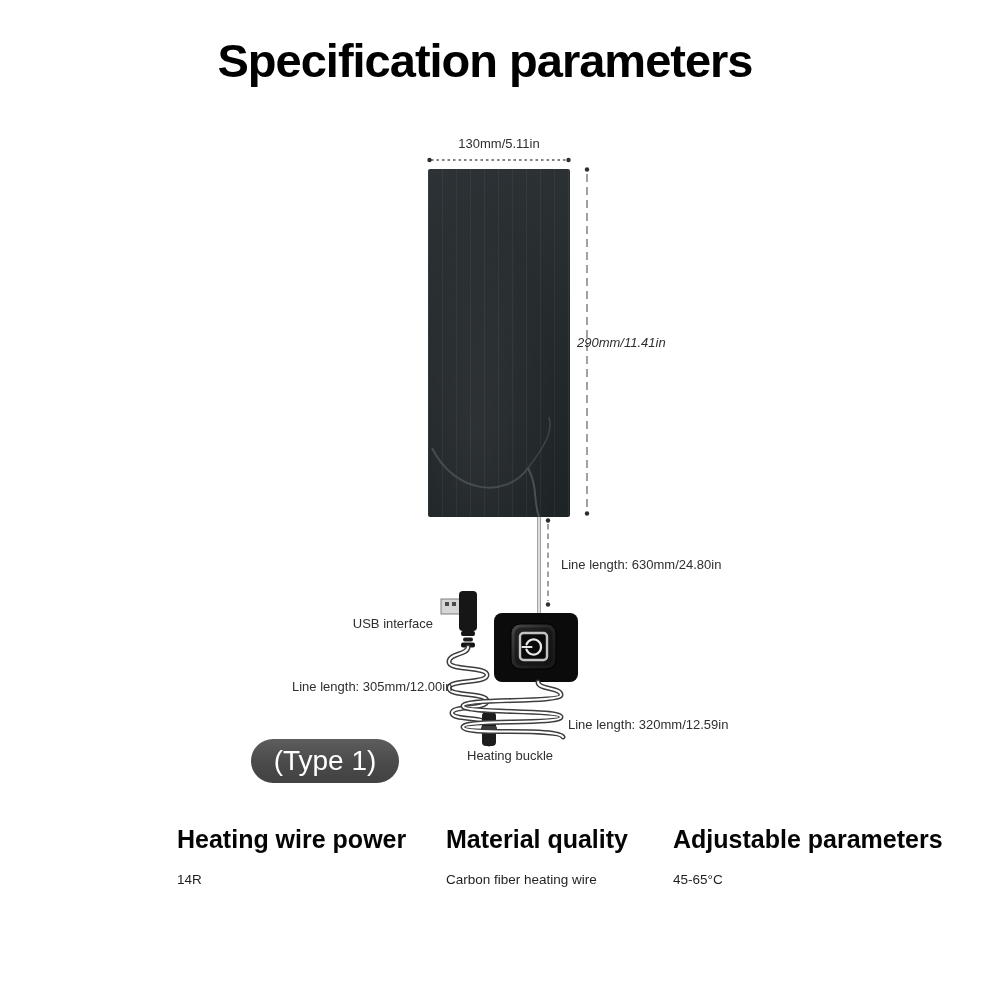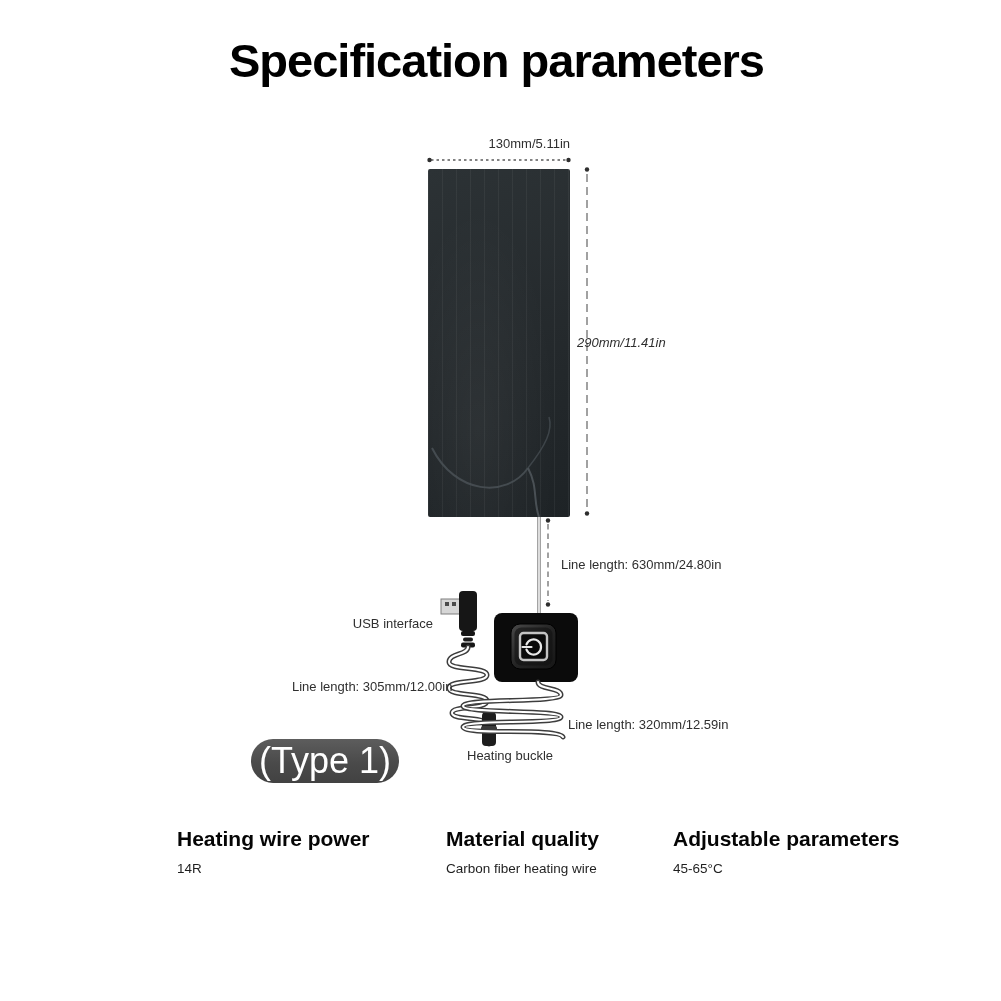--- a/index.html
+++ b/index.html
@@ -1,50 +1,50 @@
 <!DOCTYPE html>
 <html><head>
 <meta charset="utf-8">
 <style>
   html,body{margin:0;padding:0;background:#ffffff;}
   .page{
     position:relative;width:970px;height:1001px;background:#ffffff;overflow:hidden;
-    font-family:"Liberation Sans","DejaVu Sans",sans-serif;color:#000;padding-left:23px;
+    font-family:"Liberation Sans","DejaVu Sans",sans-serif;color:#000;
   }
   .title{
     position:absolute;left:0;right:0;top:33px;margin:0;text-align:center;
     font-size:47px;font-weight:900;letter-spacing:-1px;color:#000;
   }
   .pad{
     position:absolute;left:428px;top:169px;width:142px;height:348px;border-radius:2px;
     background-image:
       repeating-linear-gradient(90deg, rgba(255,255,255,.05) 0px, rgba(255,255,255,.05) 1px, rgba(0,0,0,0) 1px, rgba(0,0,0,0) 14px),
       radial-gradient(ellipse at 35% 75%, rgba(255,255,255,.05), rgba(0,0,0,0) 60%),
       linear-gradient(165deg,#2c3235 0%, #24292c 55%, #1e2326 100%);
   }
   svg.overlay{position:absolute;left:0;top:0;pointer-events:none;}
   .lbl{
     position:absolute;font-size:13px;line-height:15px;color:#2f2f2f;white-space:nowrap;
   }
   .lbl.right-align{text-align:right;}
-  .dim-width{left:428px;top:136px;width:142px;text-align:right;}
+  .dim-width{left:428px;top:136px;width:142px;text-align:center;}
   .dim-height{left:577px;top:335px;font-style:italic;}
   .dim-line1{left:561px;top:557px;}
   .usb-label{left:330px;top:616px;width:103px;}
   .dim-line2{left:292px;top:679px;}
   .dim-line3{left:568px;top:717px;}
   .buckle-label{left:467px;top:748px;}
   .type-badge{
     position:absolute;left:251px;top:739px;width:148px;height:44px;border-radius:23px;
     background:linear-gradient(180deg,#5d5d5d 0%,#4a4a4a 55%,#424242 100%);
-    color:#ffffff;font-size:36px;display:flex;align-items:center;justify-content:center;
+    color:#ffffff;font-size:28px;display:flex;align-items:center;justify-content:center;
   }
   .spec{position:absolute;white-space:nowrap;}
-  .spec-h{font-size:21px;font-weight:bold;color:#050505;line-height:22px;}
-  .spec-v{font-size:13.5px;color:#1f1f1f;margin-top:11px;line-height:15px;}
+  .spec-h{font-size:25px;font-weight:bold;color:#050505;line-height:22px;}
+  .spec-v{font-size:13.5px;color:#1f1f1f;margin-top:22px;line-height:15px;}
   .c1{left:177px;} .c2{left:446px;} .c3{left:673px;}
   .r1{top:828px;} .r2{top:920px;}
 </style>
 </head>
 <body>
 
 <div class="page">
 
   <h1 class="title">Specification parameters</h1>
 

